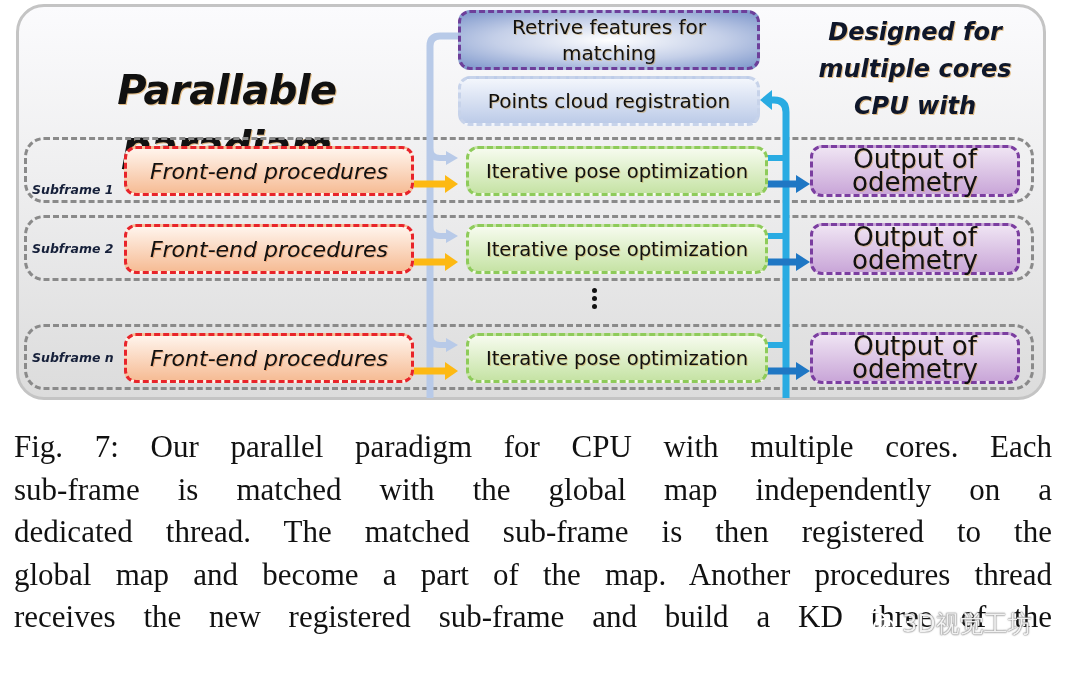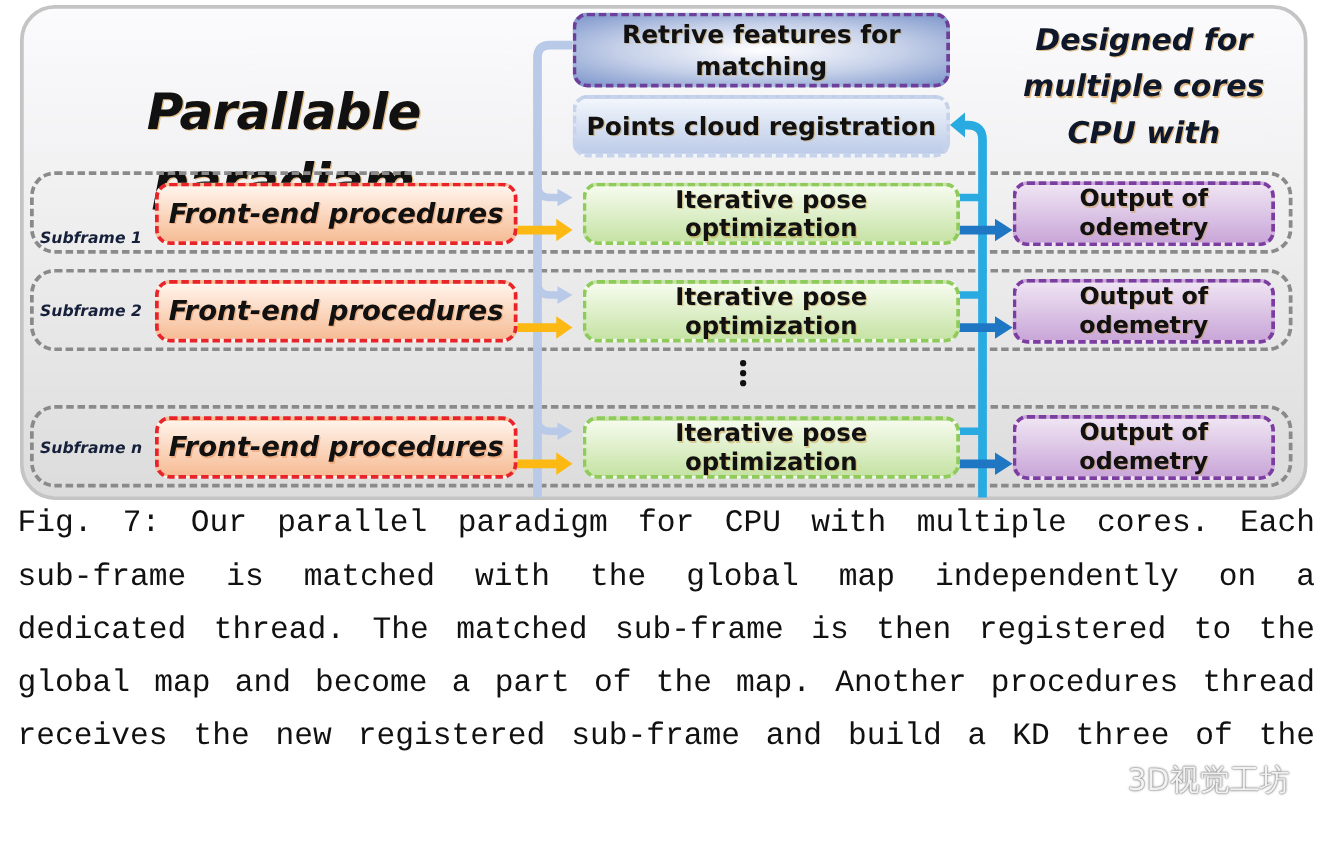--- a/index.html
+++ b/index.html
@@ -32,41 +32,41 @@
     border: 3px dashed #8a8a8a; border-radius: 20px; box-sizing: border-box;
   }
   .row-label {
     position: absolute; left: 32px; width: 92px;
     font-weight: bold; font-style: italic; font-size: 12.5px; color: #16203a;
   }
 
   .box {
     position: absolute; box-sizing: border-box; border-radius: 12px;
     display: flex; align-items: center; justify-content: center; text-align: center;
-    font-weight: bold; color: #111;
+    font-weight: normal; color: #111;
   }
   .fe {
     left: 124px; width: 290px; height: 50px;
     border: 3px dashed #e8242a;
     background: linear-gradient(#fff4ec, #f6bc95);
     font-style: italic; font-size: 22px;
     text-shadow: 1px 1px 0 rgba(230,140,80,0.5);
   }
   .ipo {
     left: 466px; width: 302px; height: 50px;
     border: 3px dashed #8ecb5a;
     background: linear-gradient(#f6fbee, #c6e3a5);
     font-size: 19.5px;
     text-shadow: 1px 1px 0 rgba(200,150,60,0.45);
   }
   .out {
     left: 810px; width: 210px; height: 52px;
     border: 3px dashed #7b3ea0;
     background: linear-gradient(#efe4f3, #c9a6d8);
-    font-size: 19px; line-height: 23px;
+    font-size: 26px; line-height: 23px;
     text-shadow: 1px 1px 0 rgba(200,150,60,0.45);
   }
   .retrieve {
     left: 458px; top: 10px; width: 302px; height: 60px;
     border: 3px dashed #6d3f9a;
     background: radial-gradient(ellipse at center, #ffffff 0%, #c4cfe8 55%, #7f98cc 100%);
     font-size: 20px; line-height: 26px;
     text-shadow: 1px 1px 0 rgba(200,150,60,0.45);
   }
   .pcr {
@@ -76,23 +76,23 @@
     font-size: 20px;
     text-shadow: 1px 1px 0 rgba(200,150,60,0.45);
   }
 
   .dots { position: absolute; left: 592px; top: 288px; width: 8px; }
   .dot { width: 5px; height: 5px; background: #111; border-radius: 50%; margin: 0 0 3px 0; }
 
   svg.conn { position: absolute; left: 0; top: 0; width: 1066px; height: 674px; pointer-events: none; }
 
   .caption {
-    position: absolute; left: 14px; top: 398px; width: 1038px;
-    font-family: Liberation Mono, monospace;
-    font-size: 25px; line-height: 42.5px; color: #111;
+    position: absolute; left: 14px; top: 426px; width: 1038px;
+    font-family: Liberation Serif, serif;
+    font-size: 31px; line-height: 42.5px; color: #111;
     text-align: justify; text-align-last: left;
   }
   .caption .line { display: block; text-align: justify; text-align-last: justify; white-space: nowrap; }
   .caption .line.last { text-align-last: left; }
 
   .watermark {
     position: absolute; left: 862px; top: 608px;
     display: flex; align-items: center; gap: 6px;
     color: rgba(255,255,255,0.9); font-size: 24px;
     text-shadow: 0 0 2px #777, 0 0 1px #555;

